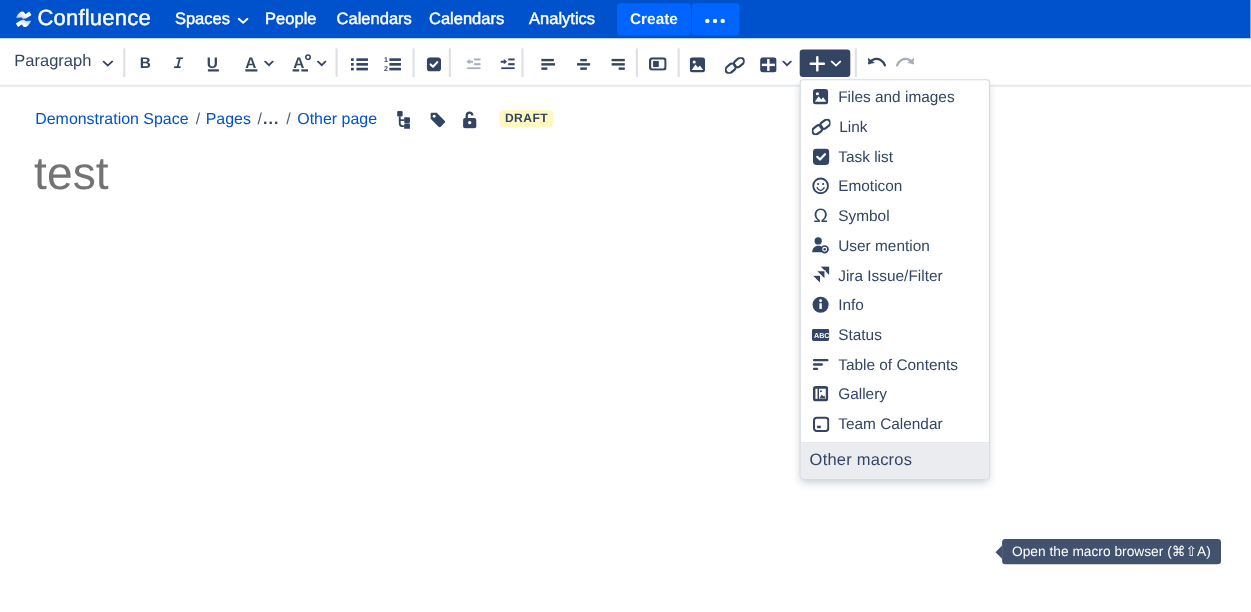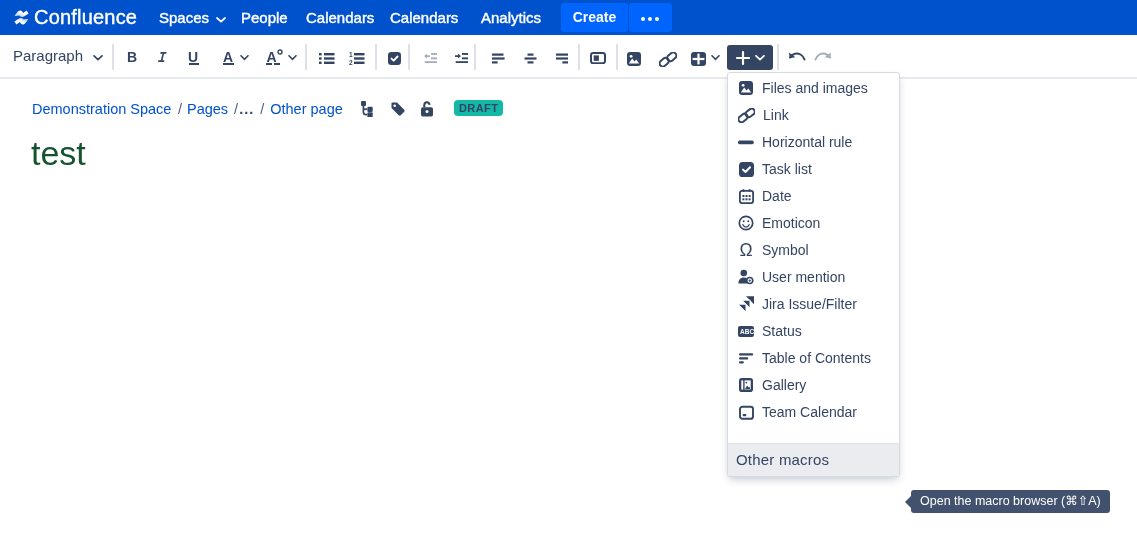--- a/index.html
+++ b/index.html
@@ -20,25 +20,25 @@
 .tb .sep{position:absolute;top:9px;width:2px;height:26px;background:#DFE1E6;}
 .icn{position:absolute;}
 .ptxt{position:absolute;left:13px;top:0;height:41px;line-height:42px;font-size:15px;color:#344563;}
 .plus{position:absolute;left:727px;top:10px;width:46px;height:25px;background:#344563;border-radius:3px;}
 
 .bc{position:absolute;left:32px;top:100px;height:18px;line-height:18px;font-size:14.5px;color:#42526E;white-space:nowrap;}
 .bc a{color:#0052CC;text-decoration:none;}
 .bc .sl{color:#505F79;padding:0 5px;}
 .bc .ell{color:#344563;font-weight:700;letter-spacing:1px;}
 .bcicons{position:absolute;top:101px;}
-.draft{position:absolute;left:454px;top:100px;height:16px;line-height:16.5px;background:#14b8a6;border-radius:4px;color:#344563;font-size:11px;font-weight:700;letter-spacing:0.4px;padding:0 5px;}
-.title{position:absolute;left:31px;top:133.5px;font-size:34px;color:#14532d;font-weight:400;}
+.draft{position:absolute;left:454px;top:100px;height:16px;line-height:16.5px;background:#fef9c3;border-radius:4px;color:#344563;font-size:11px;font-weight:700;letter-spacing:0.4px;padding:0 5px;}
+.title{position:absolute;left:31px;top:133.5px;font-size:42px;color:#737373;font-weight:400;}
 
 .menu{position:absolute;left:727px;top:71.5px;width:171px;background:#fff;border:1px solid #D6DAE1;border-radius:3px;box-shadow:0 4px 8px -2px rgba(9,30,66,0.25);z-index:9;}
-.menu .sect{padding:2px 0 17px 0;}
+.menu .sect{padding:2px 0 3px 0;}
 .mi{height:27px;display:flex;align-items:center;padding-left:10px;font-size:14px;color:#344563;}
 .mi .ic{width:16px;height:16px;margin-right:8px;flex:none;display:flex;align-items:center;justify-content:center;}
 .msep{border-top:1px solid #DFE1E6;}
 .om{height:32px;display:flex;align-items:center;padding-left:8px;font-size:15px;letter-spacing:0.2px;color:#344563;background:#EBECF0;border-radius:0 0 2px 2px;}
 
 .tip{position:absolute;left:911px;top:490px;height:23px;line-height:23px;background:#42526E;color:#fff;font-size:12.5px;border-radius:3px;padding:0 9px;white-space:nowrap;z-index:10;}
 .tip:before{content:"";position:absolute;left:-6px;top:5.5px;border:6px solid transparent;border-left:none;border-right:6px solid #42526E;}
 </style>
 </head>
 <body>
@@ -244,45 +244,25 @@
         </span>Files and images</div>
     <div class="mi"><span class="ic" style="width:17px;">
           <svg width="17" height="15" viewBox="0 0 17 15">
             <g fill="none" stroke="#344563" stroke-width="2">
               <rect x="-4.9" y="-3.1" width="9.8" height="6.2" rx="3.1" transform="translate(5,10) rotate(-38)"></rect>
               <rect x="-4.9" y="-3.1" width="9.8" height="6.2" rx="3.1" transform="translate(12.2,4.9) rotate(-38)"></rect>
             </g>
           </svg>
         </span>Link</div>
     <div class="mi"><span class="ic">
-          <svg width="16" height="5" viewBox="0 0 16 5">
-            <rect x="0" y="0.6" width="15.8" height="3.6" rx="1.6" fill="#344563"></rect>
-          </svg>
-        </span>Horizontal rule</div>
-    <div class="mi"><span class="ic">
           <svg width="15" height="15" viewBox="0 0 15 15">
             <rect x="0" y="0" width="15" height="15" rx="3.6" fill="#344563"></rect>
             <path d="M4 7.6 L6.5 10 L11 5.2" stroke="#fff" stroke-width="2" fill="none" stroke-linecap="round" stroke-linejoin="round"></path>
           </svg>
         </span>Task list</div>
-    <div class="mi"><span class="ic">
-          <svg width="15" height="15" viewBox="0 0 15 15">
-            <rect x="0.9" y="1.8" width="13.2" height="12.3" rx="2" fill="none" stroke="#344563" stroke-width="1.8"></rect>
-            <rect x="3.5" y="0.2" width="1.8" height="2.4" fill="#344563"></rect>
-            <rect x="9.7" y="0.2" width="1.8" height="2.4" fill="#344563"></rect>
-            <g fill="#344563">
-              <rect x="3.4" y="6" width="2" height="2"></rect>
-              <rect x="6.5" y="6" width="2" height="2"></rect>
-              <rect x="9.6" y="6" width="2" height="2"></rect>
-              <rect x="3.4" y="9.3" width="2" height="2"></rect>
-              <rect x="6.5" y="9.3" width="2" height="2"></rect>
-              <rect x="9.6" y="9.3" width="2" height="2"></rect>
-            </g>
-          </svg>
-        </span>Date</div>
     <div class="mi"><span class="ic">
           <svg width="16" height="16" viewBox="0 0 16 16">
             <circle cx="8" cy="8" r="6.7" fill="none" stroke="#344563" stroke-width="1.7"></circle>
             <circle cx="5.7" cy="6.3" r="0.95" fill="#344563"></circle>
             <circle cx="10.3" cy="6.3" r="0.95" fill="#344563"></circle>
             <path d="M4.9 9.7 C5.7 11.3 7 12.1 8 12.1 C9 12.1 10.3 11.3 11.1 9.7" stroke="#344563" stroke-width="1.4" fill="none" stroke-linecap="round"></path>
           </svg>
         </span>Emoticon</div>
     <div class="mi"><span class="ic" style="font-size:17.5px;font-weight:400;color:#344563;line-height:17px;">Ω</span>Symbol</div>
     <div class="mi"><span class="ic">
@@ -297,20 +277,27 @@
     <div class="mi"><span class="ic">
           <svg width="16" height="16" viewBox="0 0 16 16">
             <g fill="#344563">
               <path d="M8 0.2 L16 0.2 L16 8.2 L12 4.2 Q10 2.2 8 0.2 Z"></path>
               <path d="M4 4.2 L12 4.2 L12 12.2 L8 8.2 Q6 6.2 4 4.2 Z" stroke="#fff" stroke-width="1"></path>
               <path d="M0 8.2 L8 8.2 L8 16 L4 12.2 Q2 10.2 0 8.2 Z" stroke="#fff" stroke-width="1"></path>
             </g>
           </svg>
         </span>Jira Issue/Filter</div>
     <div class="mi"><span class="ic">
+          <svg width="16" height="16" viewBox="0 0 16 16">
+            <circle cx="8" cy="8" r="7.3" fill="#344563"></circle>
+            <rect x="6.9" y="6.7" width="2.2" height="5.2" fill="#fff"></rect>
+            <circle cx="8" cy="4.4" r="1.3" fill="#fff"></circle>
+          </svg>
+        </span>Info</div>
+    <div class="mi"><span class="ic">
           <svg width="16" height="11" viewBox="0 0 16 11">
             <rect x="0" y="0" width="16" height="11" rx="2" fill="#344563"></rect>
             <text x="2" y="8" font-size="6.5" font-weight="bold" fill="#fff" font-family="Liberation Sans">ABC</text>
           </svg>
         </span>Status</div>
     <div class="mi"><span class="ic">
           <svg width="15" height="11" viewBox="0 0 15 11">
             <g fill="#344563">
               <rect x="0" y="0.3" width="14.2" height="2.1" rx="1"></rect>
               <rect x="0" y="4.3" width="9.2" height="2.1" rx="1"></rect>

